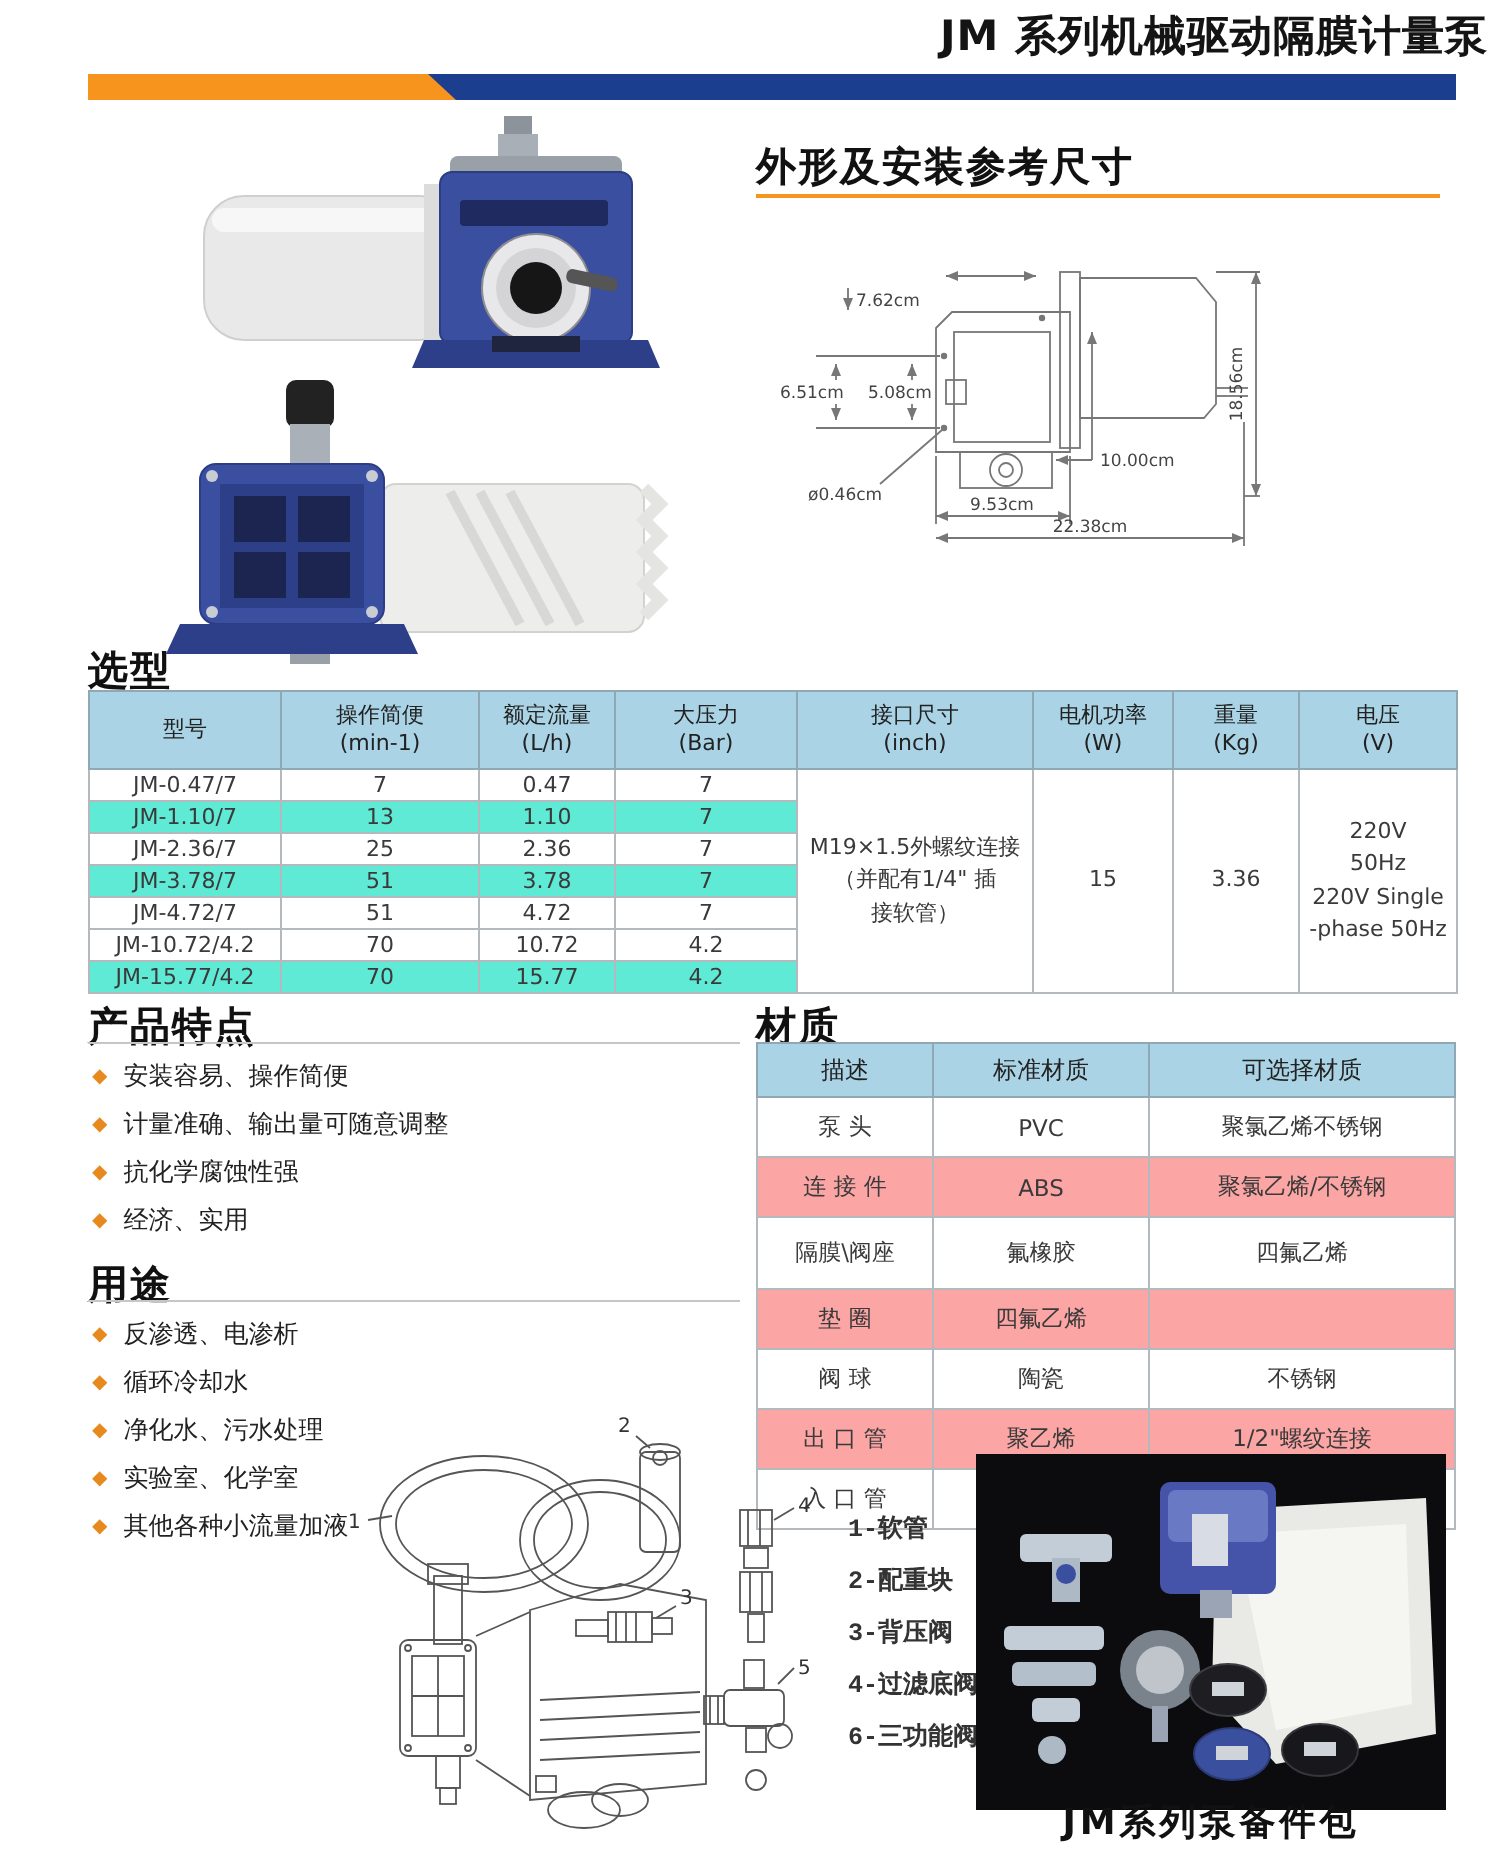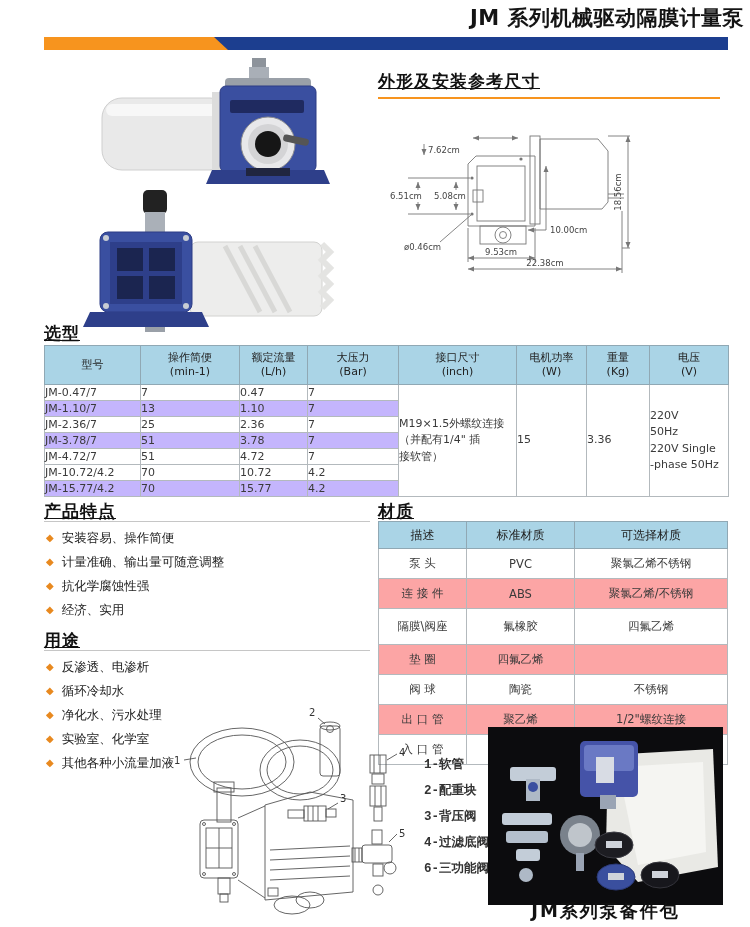--- a/index.html
+++ b/index.html
@@ -2,34 +2,34 @@
 <html><head>
 <meta charset="utf-8">
 <style>
   html,body{margin:0;padding:0;background:#fff;}
   .page{position:relative;width:750px;height:927px;background:#ffffff;overflow:hidden;
         font-family:"DejaVu Sans","Liberation Sans",sans-serif;color:#222;}
   .page-title{position:absolute;top:4px;right:6px;font-size:21px;font-weight:bold;color:#141414;letter-spacing:.5px;white-space:nowrap;}
   .header-bar{position:absolute;top:37px;left:44px;width:684px;height:13px;background:#f7941e;}
   .header-bar .navy{position:absolute;left:170px;right:0;top:0;bottom:0;background:#1c3e8f;
         clip-path:polygon(0 0,100% 0,100% 100%,14px 100%);}
-  .sec-heading{position:absolute;margin:0;font-size:17px;font-weight:bold;color:#111;letter-spacing:1px;text-decoration:underline;}
+  .sec-heading{position:absolute;margin:0;font-size:20px;font-weight:bold;color:#111;letter-spacing:1px;}
   .rule{position:absolute;height:1px;background:#c6c6c6;}
   .rule.orange{height:2px;background:#f7941e;}
   svg{position:absolute;}
   svg text{font-family:"DejaVu Sans","Liberation Sans",sans-serif;}
   .dim-label{font-size:8.5px;fill:#444;}
   .part-num{font-size:10px;fill:#333;}
 
   table{border-collapse:collapse;table-layout:fixed;}
   .sel-table{position:absolute;left:44px;top:345px;width:684px;font-size:11px;color:#3a3a3a;}
   .sel-table th{background:#aad4e6;font-weight:normal;color:#222;border:1px solid #90a8b4;
         padding:2px 0;height:34px;line-height:1.3;font-size:11px;}
-  .sel-table td{border:1px solid #b3b9bd;text-align:left;height:15px;line-height:15px;padding:0;background:#fff;}
-  .sel-table tr.alt td{background:#c4b5fd;}
+  .sel-table td{border:1px solid #b3b9bd;text-align:center;height:15px;line-height:15px;padding:0;background:#fff;}
+  .sel-table tr.alt td{background:#5eead4;}
   .sel-table td.merged{background:#fff;line-height:1.5;font-size:11px;}
   .mline{display:block;}
 
   .mat-table{position:absolute;left:378px;top:521px;width:349px;font-size:11.5px;color:#3a3a3a;}
   .mat-table th{background:#aad4e6;font-weight:normal;color:#222;border:1px solid #90a8b4;height:24px;font-size:12px;}
   .mat-table td{border:1px solid #b3b9bd;text-align:center;height:21px;padding:4px;background:#fff;}
   .mat-table tr.alt td{background:#fca5a5;}
   .mat-table tr.tall td{height:27px;}
 
   ul.bullets{position:absolute;list-style:none;margin:0;padding:0;font-size:12.5px;color:#222;}

